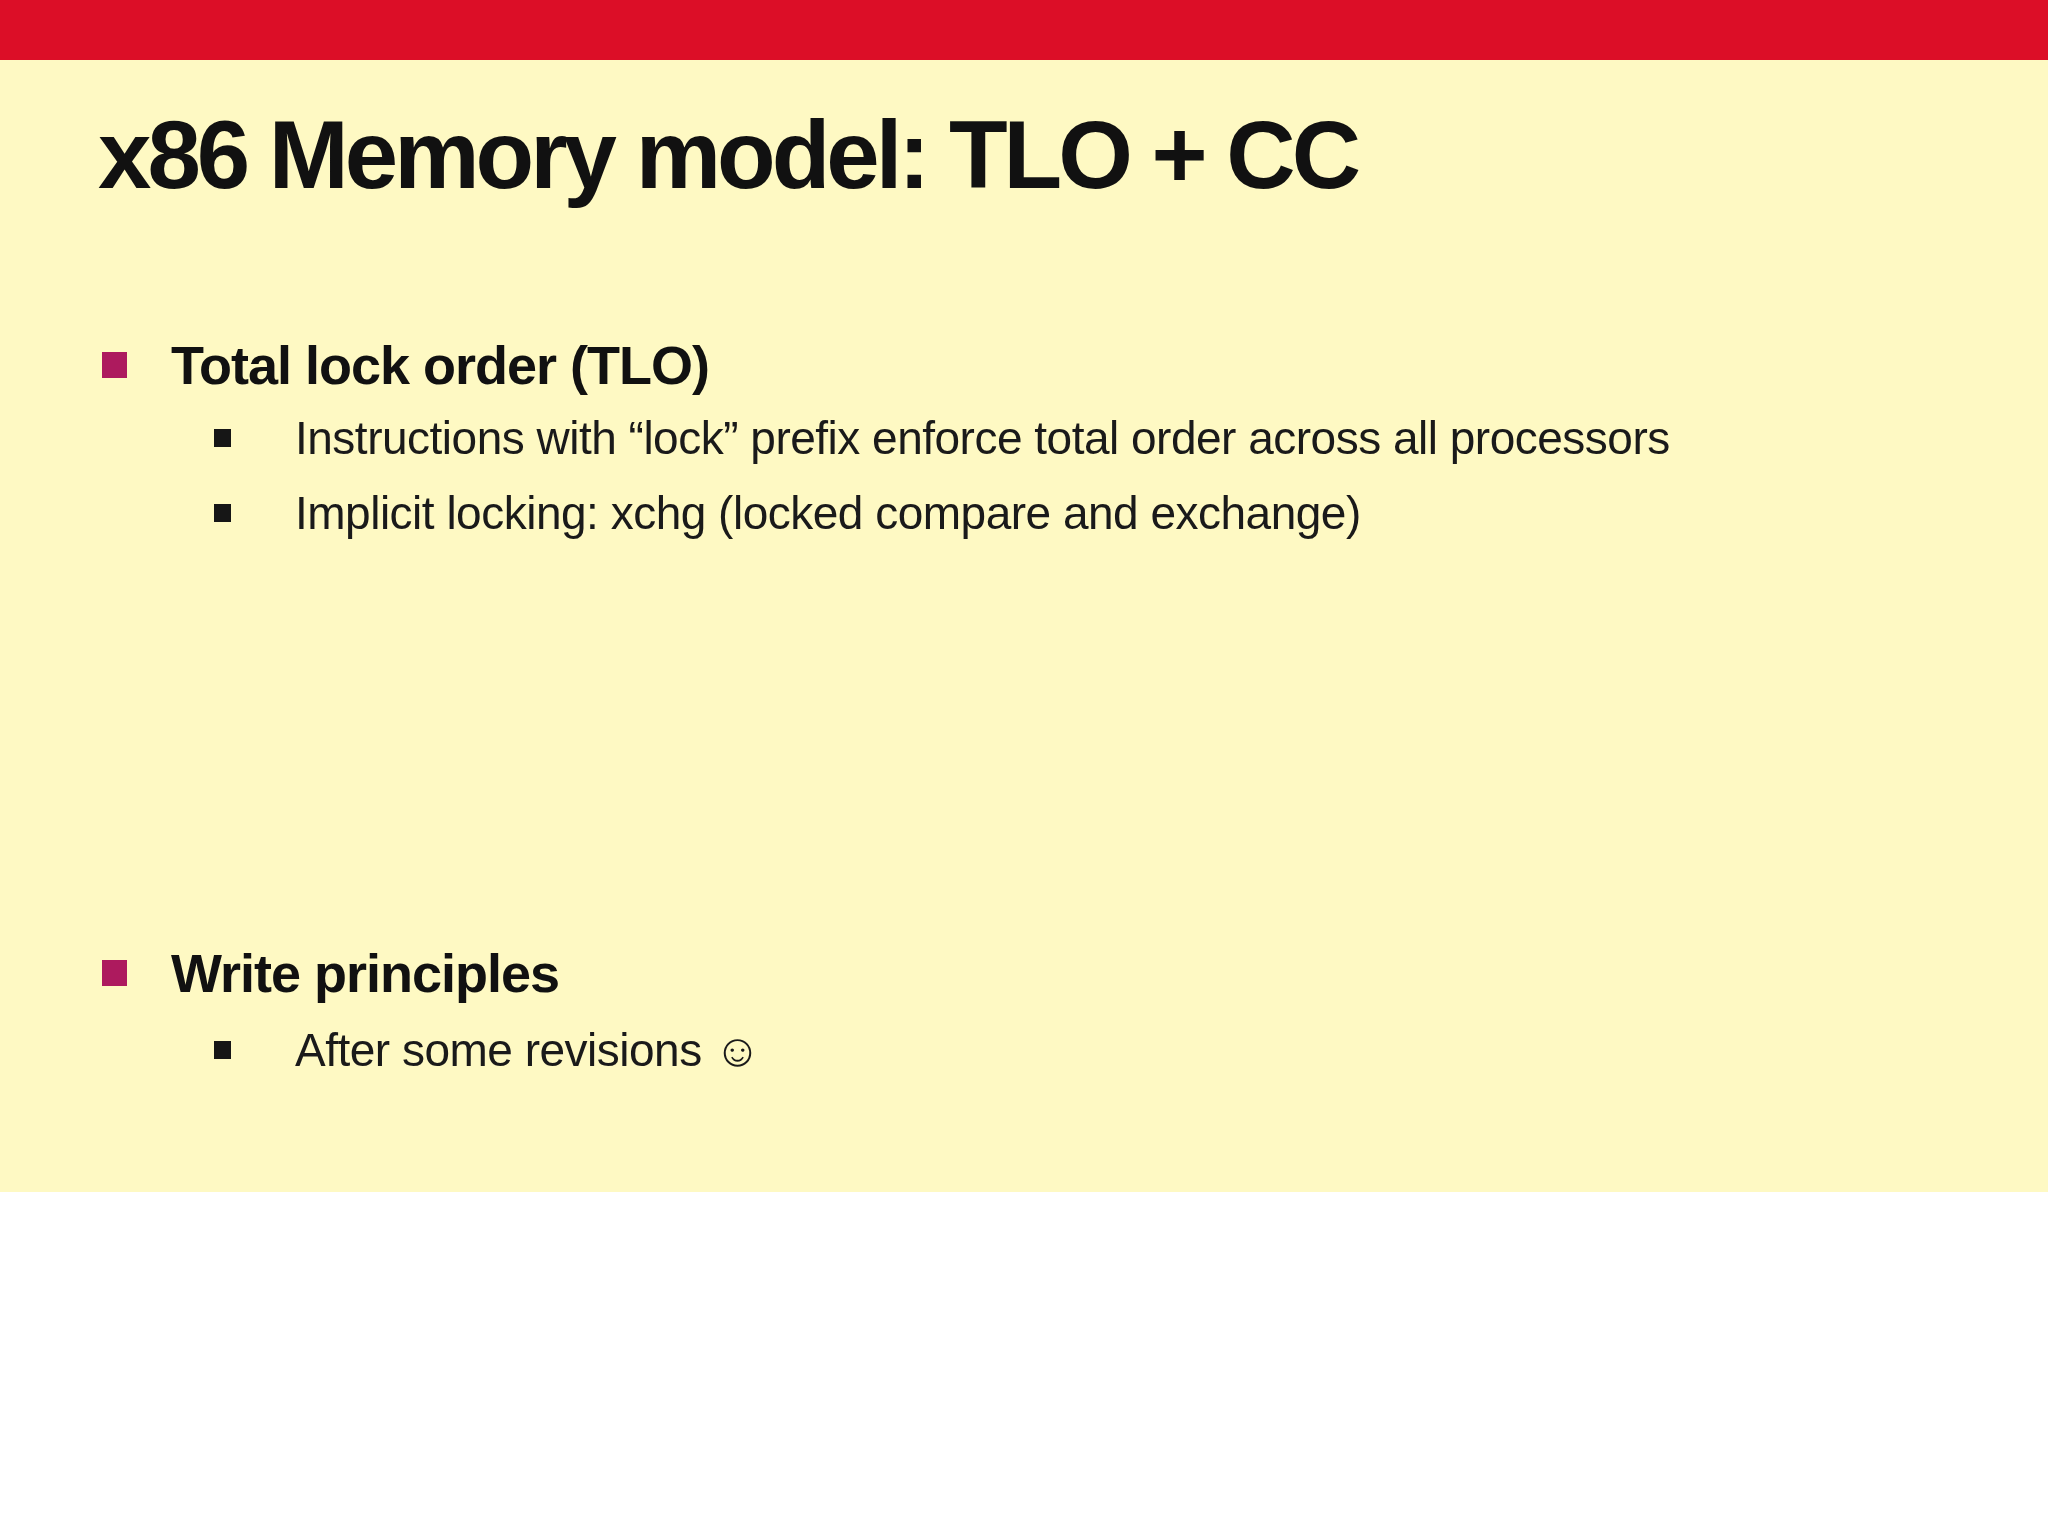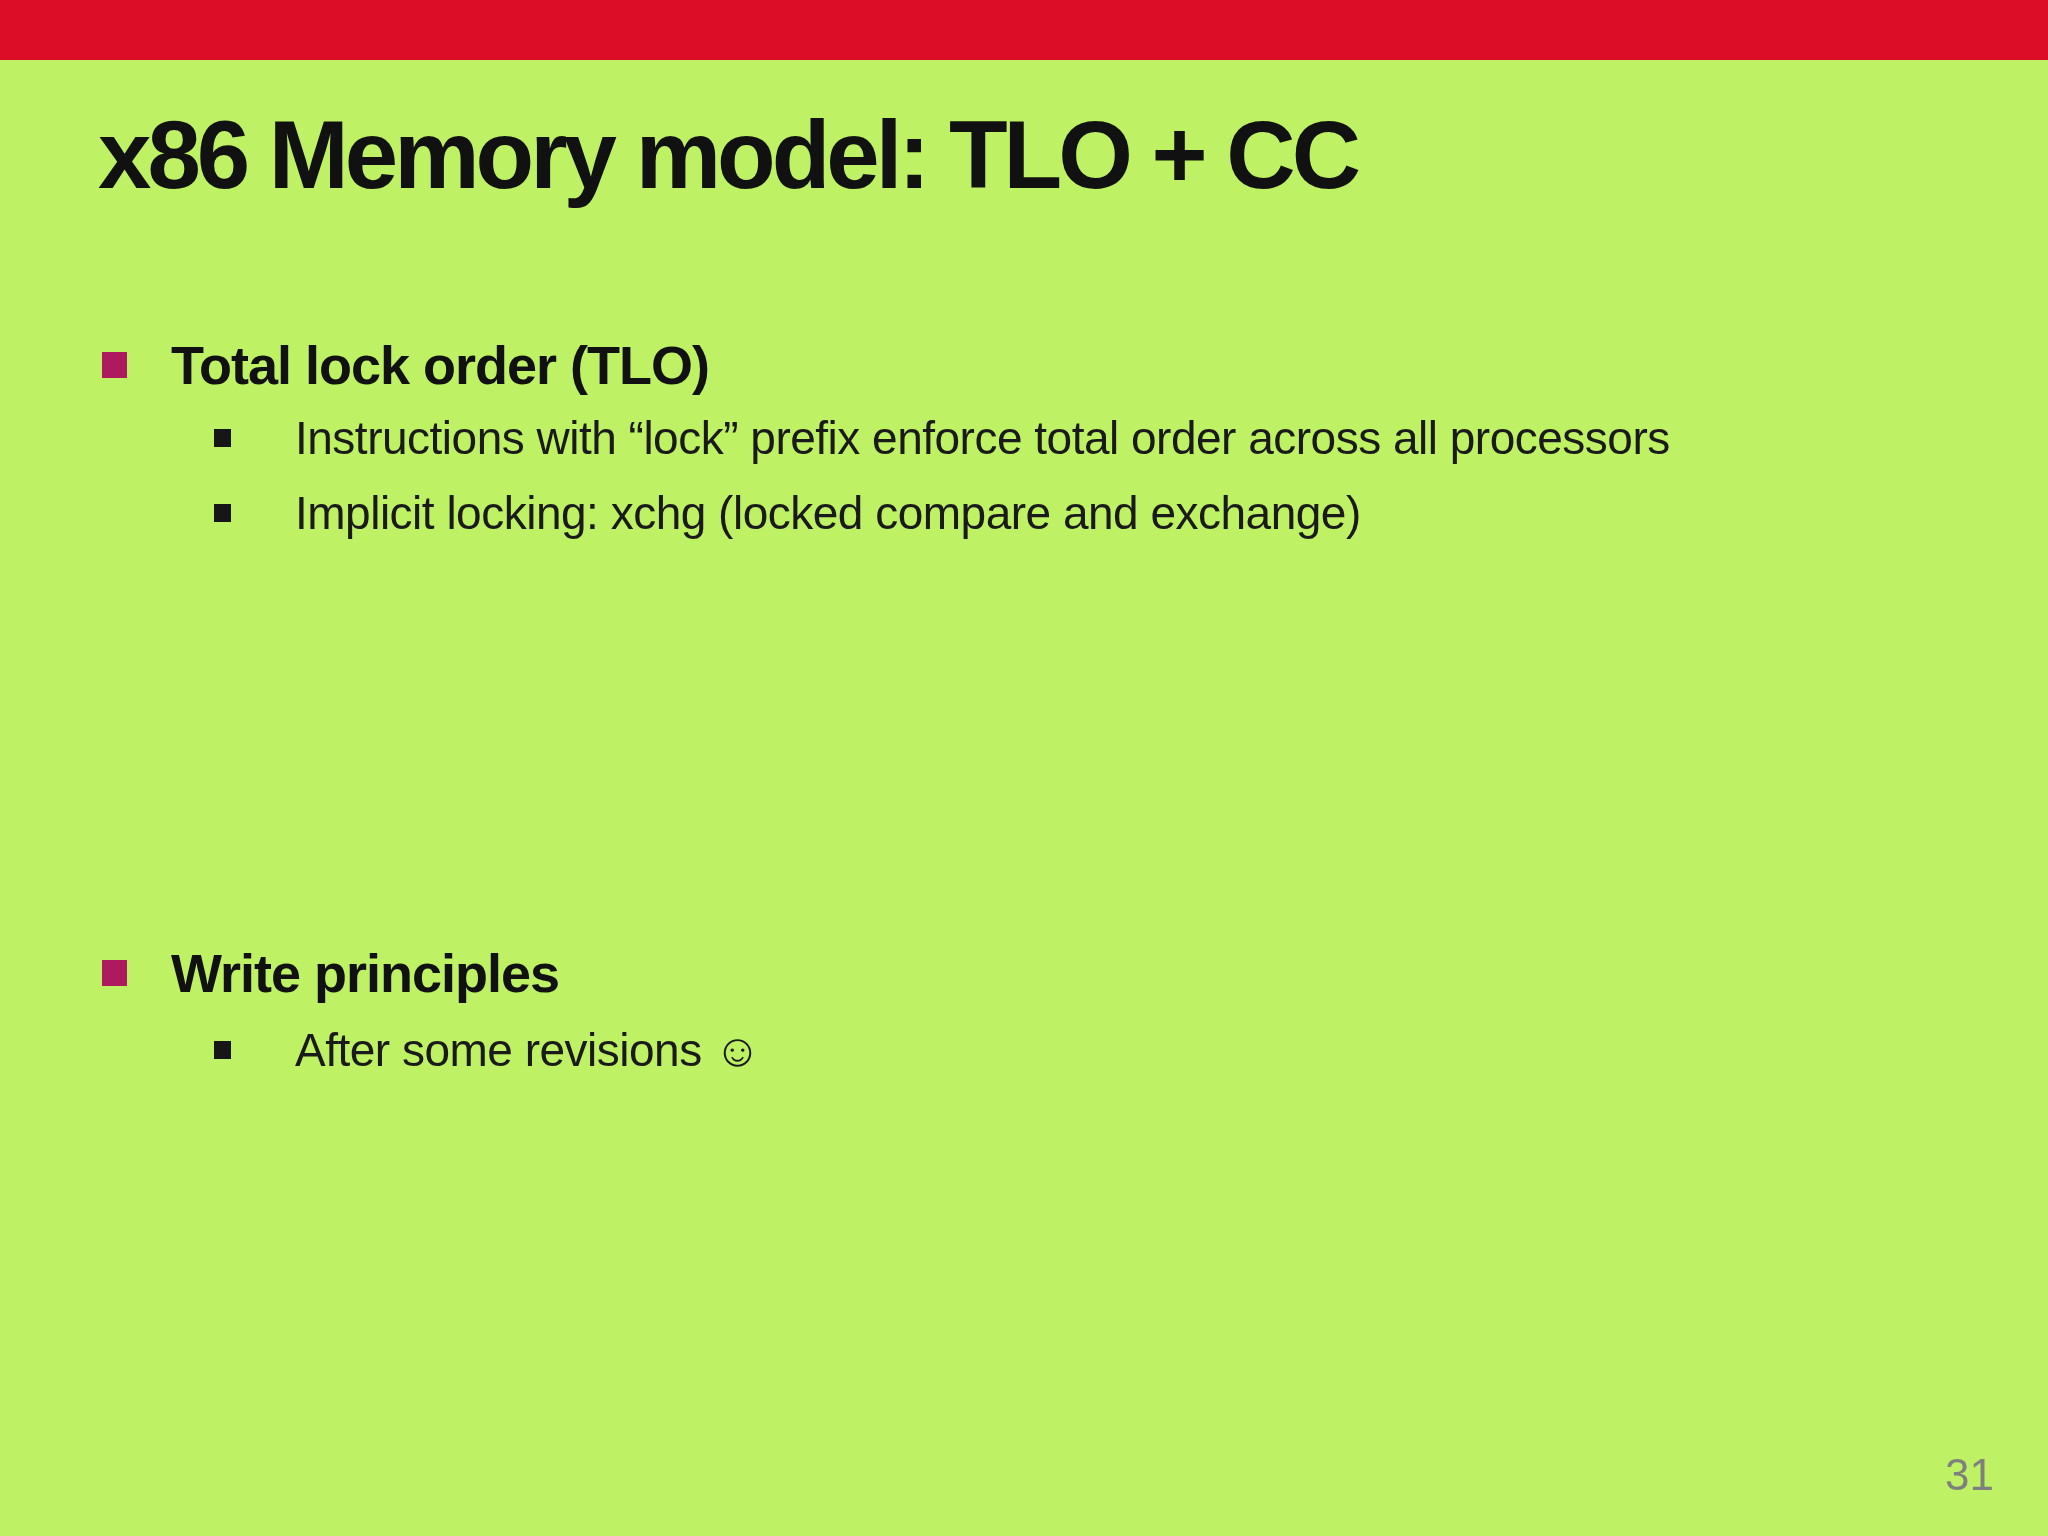--- a/index.html
+++ b/index.html
@@ -3,22 +3,22 @@
 <meta charset="utf-8">
 <style>
   html, body {
     margin: 0;
     padding: 0;
     background: #ffffff;
   }
   .slide {
     position: relative;
     width: 2048px;
-    height: 1536px;
-    background: #bef264;
+    height: 1192px;
+    background: #fef9c3;
     overflow: hidden;
     font-family: "Liberation Sans", "DejaVu Sans", sans-serif;
     color: #121212;
   }
   .accent-bar {
     position: absolute;
     top: 0;
     left: 0;
     width: 2048px;
     height: 60px;

